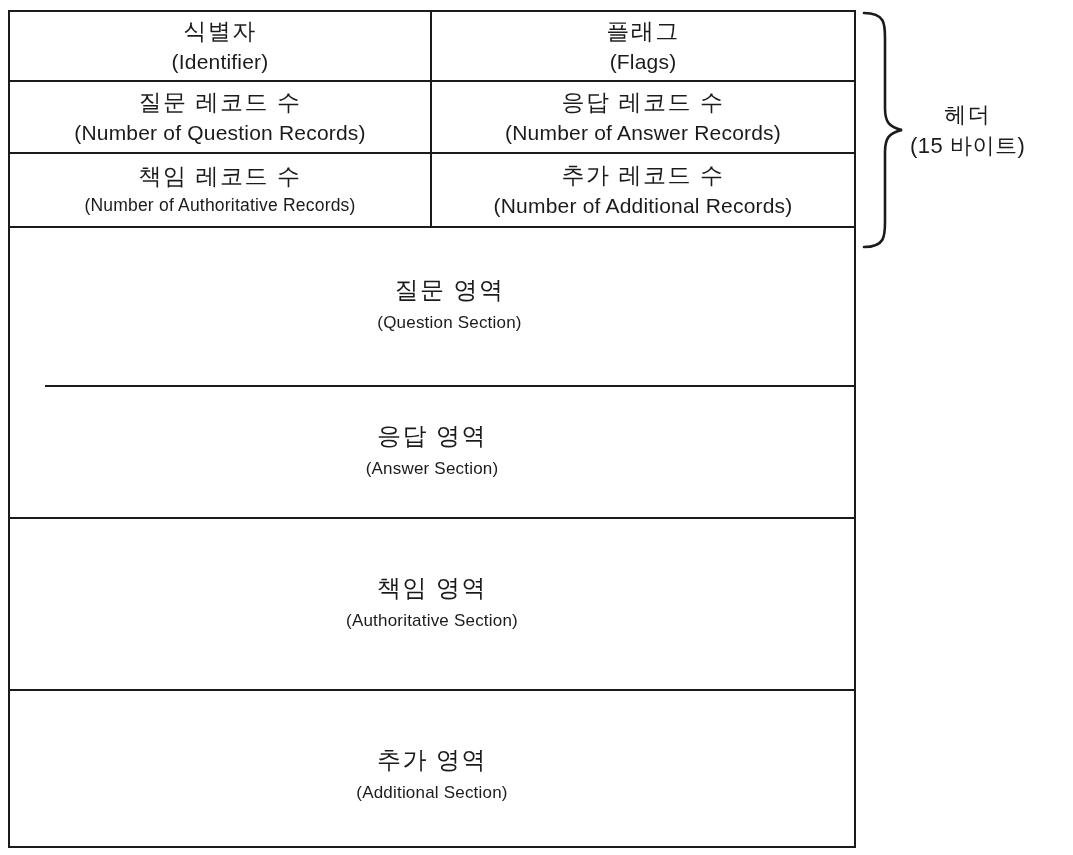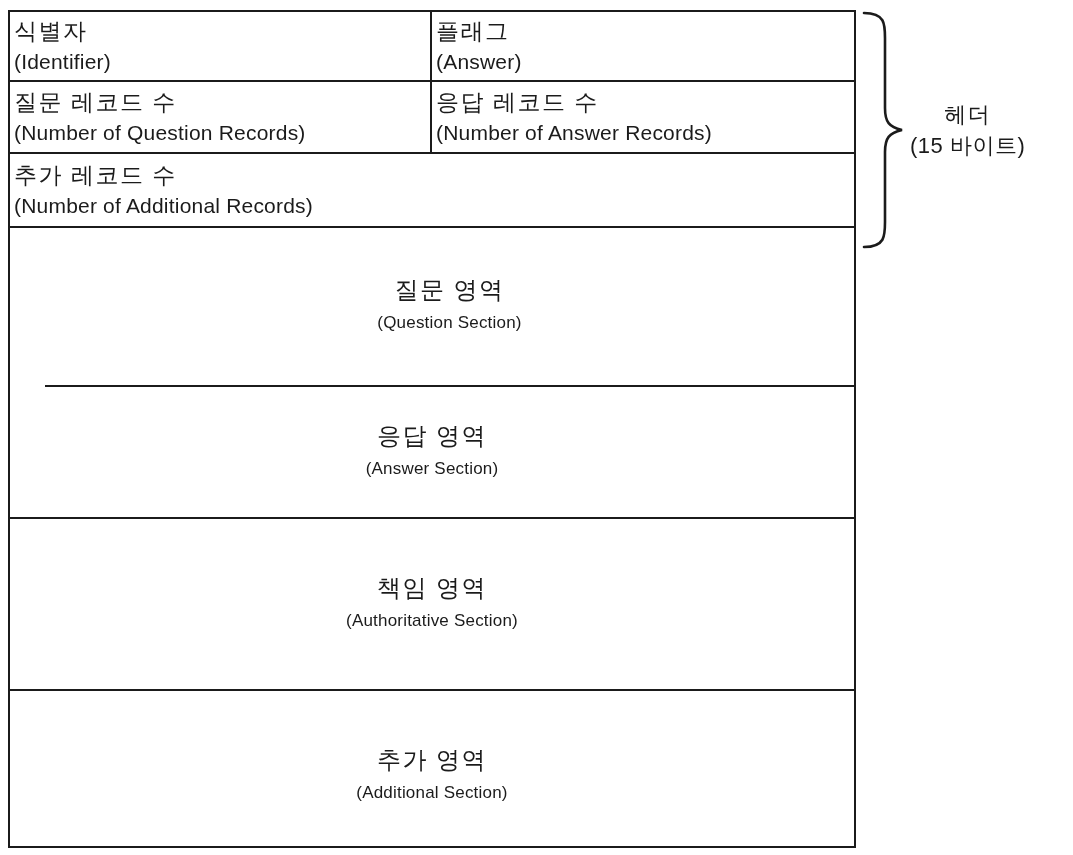--- a/index.html
+++ b/index.html
@@ -33,24 +33,24 @@
   .row {
     display: flex;
     flex-direction: row;
     border-bottom: 2px solid var(--ink);
   }
   .row:last-child { border-bottom: none; }
   .cell {
     flex: 1 1 50%;
     display: flex;
     flex-direction: column;
-    align-items: flex-start;
+    align-items: center;
     justify-content: center;
     text-align: center;
-    padding: 4px 4px;
+    padding: 4px 22px;
   }
   .cell.first { border-right: 2px solid var(--ink); }
   .section {
     display: flex;
     flex-direction: column;
     align-items: center;
     justify-content: center;
     text-align: center;
     border-bottom: 2px solid var(--ink);
   }
@@ -122,36 +122,40 @@
 
   <div class="dns-table">
 
     <div class="row row-1">
       <div class="cell first">
         <div class="ko">식별자</div>
         <div class="en">(Identifier)</div>
       </div>
       <div class="cell">
         <div class="ko">플래그</div>
-        <div class="en">(Answer)</div>
+        <div class="en">(Flags)</div>
       </div>
     </div>
 
     <div class="row row-2">
       <div class="cell first">
         <div class="ko">질문 레코드 수</div>
         <div class="en">(Number of Question Records)</div>
       </div>
       <div class="cell">
         <div class="ko">응답 레코드 수</div>
         <div class="en">(Number of Answer Records)</div>
       </div>
     </div>
 
     <div class="row row-3">
+      <div class="cell first">
+        <div class="ko">책임 레코드 수</div>
+        <div class="en en-small">(Number of Authoritative Records)</div>
+      </div>
       <div class="cell">
         <div class="ko">추가 레코드 수</div>
         <div class="en">(Number of Additional Records)</div>
       </div>
     </div>
 
     <div class="section sec-1">
       <div class="ko">질문 영역</div>
       <div class="en">(Question Section)</div>
     </div>

